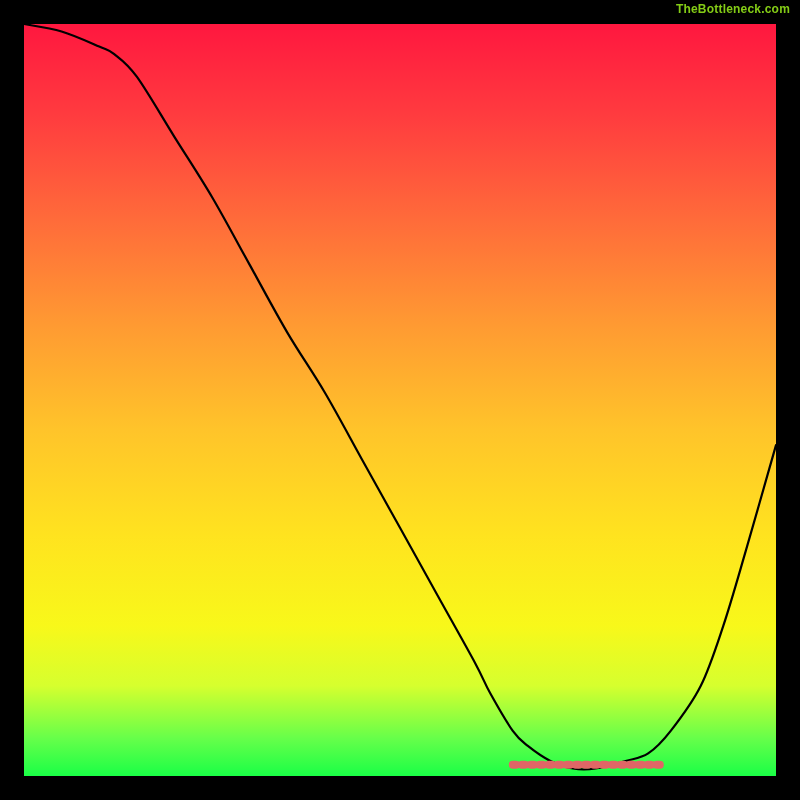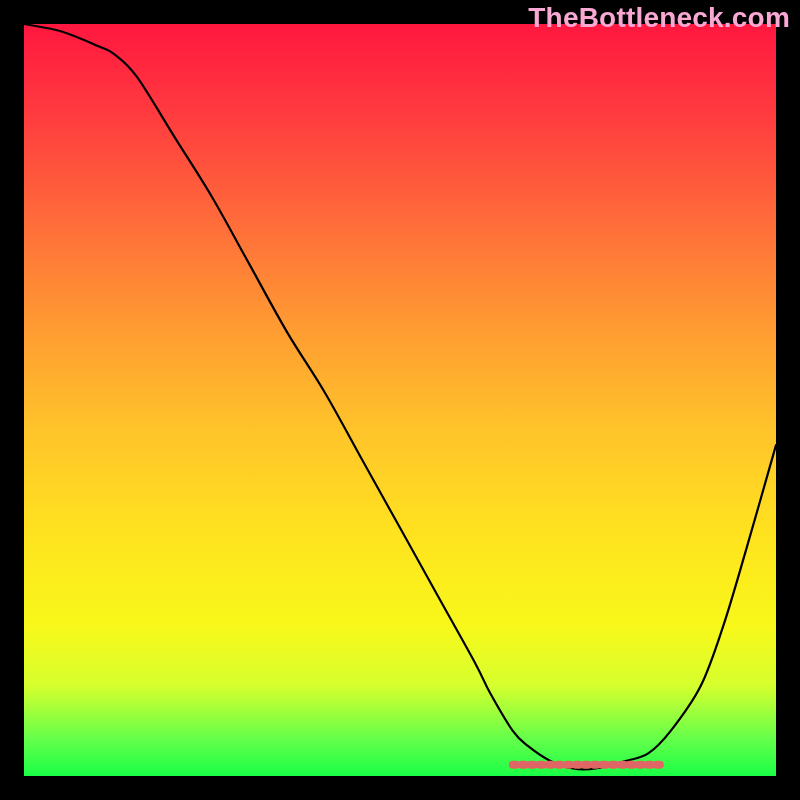--- a/index.html
+++ b/index.html
@@ -44,23 +44,23 @@
   .curve-svg {
     position: absolute;
     inset: 0;
     width: 100%;
     height: 100%;
   }
   .attribution {
     position: absolute;
     top: 2px;
     right: 10px;
-    font-size: 28px;
+    font-size: 12px;
     font-weight: 600;
-    color: #f9a8d4;
+    color: #84cc16;
     letter-spacing: 0.2px;
     user-select: none;
   }
 </style>
 </head>
 <body>
 
 <div class="frame">
 
   <div class="plot">

